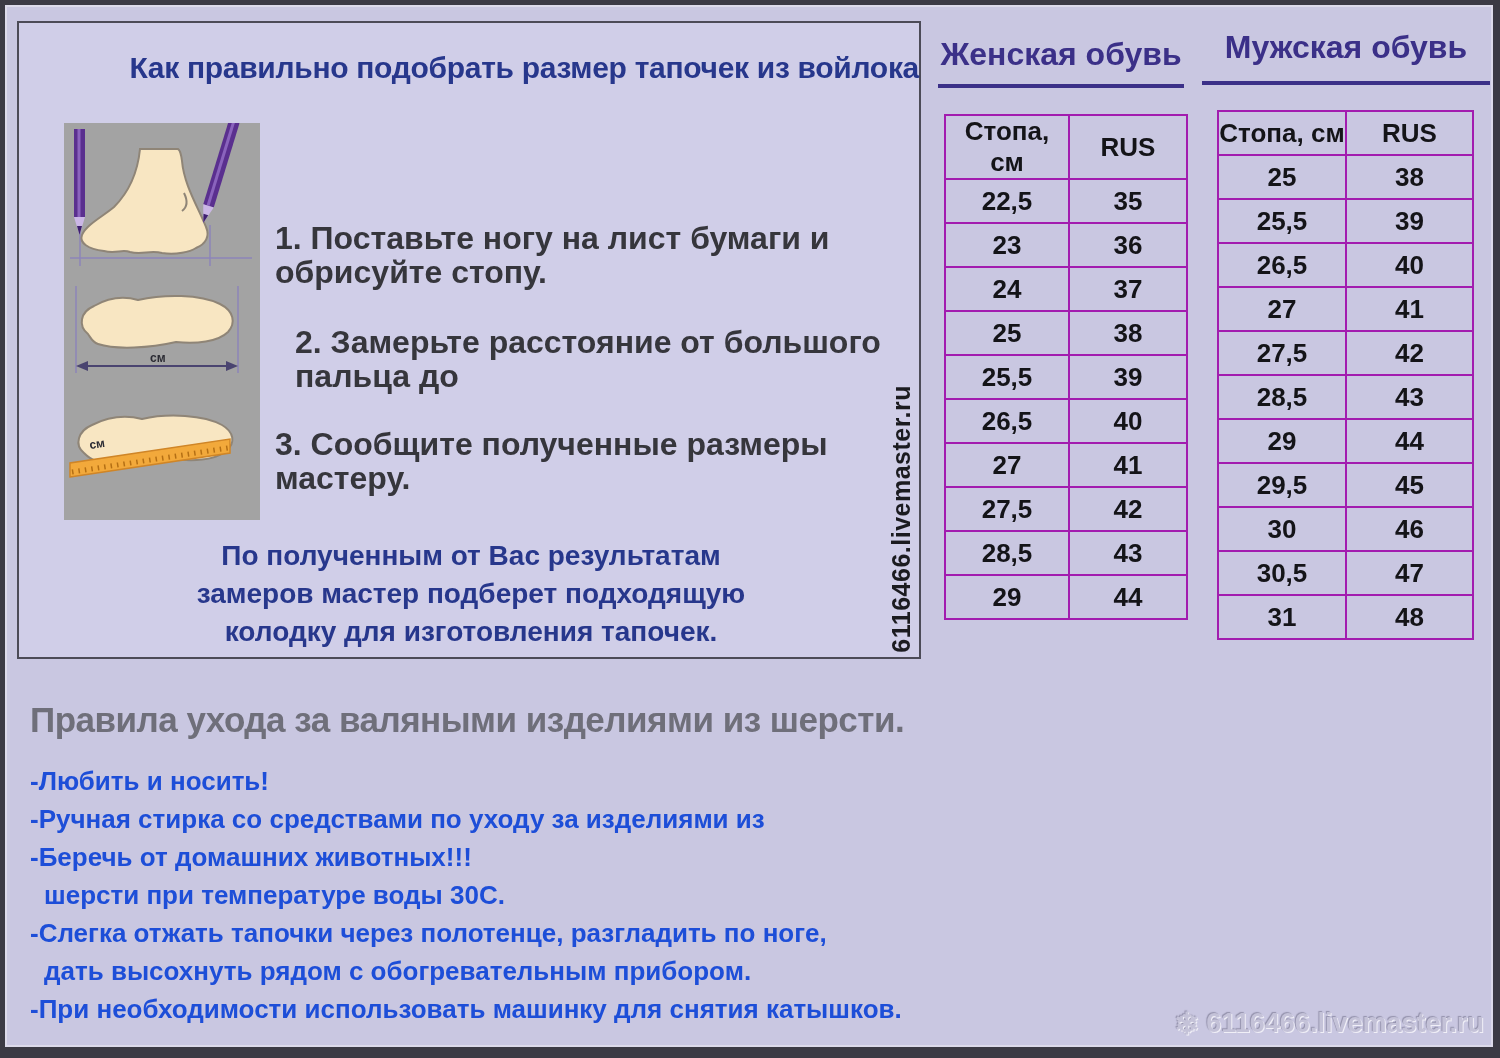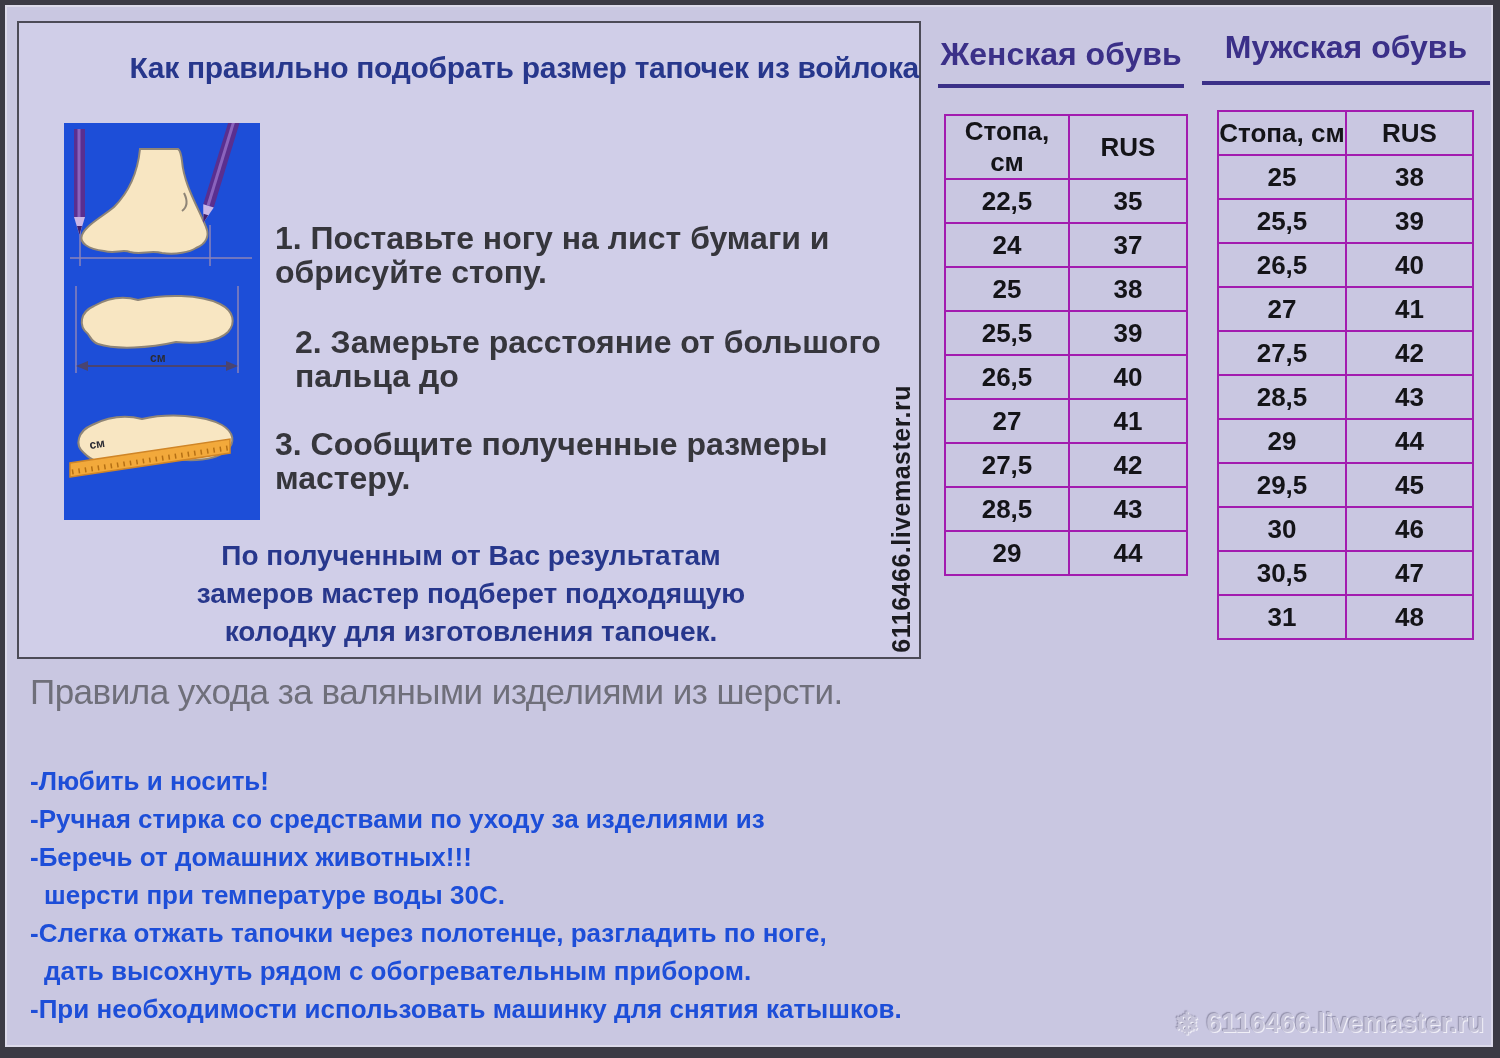--- a/index.html
+++ b/index.html
@@ -8,21 +8,21 @@
     font-family:"Liberation Sans",sans-serif;overflow:hidden;
   }
   .frame{position:absolute;inset:0;border:5px solid #3b3a44;border-right-width:7px;
     border-bottom-width:11px;box-shadow:inset 0 0 0 2px #dcdaea;z-index:10;pointer-events:none;}
 
   
   .guide-panel{position:absolute;left:17px;top:21px;width:904px;height:638px;
     border:2px solid #4c4b57;background:#d0cee8;box-sizing:border-box;}
   .guide-title{position:absolute;left:0;right:0;top:28px;text-align:right;
     font-size:30px;font-weight:bold;color:#27378c;letter-spacing:-0.3px;}
-  .illus-box{position:absolute;left:45px;top:100px;width:196px;height:397px;background:#1d4ed8;}
+  .illus-box{position:absolute;left:45px;top:100px;width:196px;height:397px;background:#a3a3a3;}
   .step{position:absolute;left:256px;font-size:32px;font-weight:bold;color:#36363c;line-height:34px;}
   .step-1{top:198px;} .step-2{top:302px;margin-left:20px;} .step-3{top:404px;}
   .step .cont{margin-left:30px;}
   .guide-summary{position:absolute;left:4px;right:0;top:514px;text-align:center;}
   .guide-summary div{width:620px;margin:0 auto;font-size:28px;font-weight:bold;
     color:#27378c;line-height:38px;}
   .side-watermark{position:absolute;right:3px;bottom:4px;writing-mode:vertical-rl;
     transform:rotate(180deg);font-size:25px;font-weight:bold;color:#1b1b20;letter-spacing:0.5px;}
 
   
@@ -34,21 +34,21 @@
   .title-underline.men{left:1202px;top:81px;width:288px;}
   table.size-table{position:absolute;border-collapse:collapse;}
   table.size-table.women{left:944px;top:114px;}
   table.size-table.men{left:1217px;top:110px;}
   .size-table th,.size-table td{border:2px solid #a21caf;text-align:center;vertical-align:middle;
     font-size:26px;font-weight:700;color:#141418;height:42px;padding:0;}
   .size-table.women col.c1{width:124px;} .size-table.women col.c2{width:118px;}
   .size-table.men col.c1{width:128px;}   .size-table.men col.c2{width:127px;}
 
   
-  .care-heading{position:absolute;left:30px;top:672px;font-size:35px;font-weight:normal;
+  .care-heading{position:absolute;left:30px;top:700px;font-size:35px;font-weight:bold;
     color:#6f6f7a;letter-spacing:-0.5px;text-align:center;}
   .care-list{position:absolute;left:30px;top:762px;font-size:26px;font-weight:bold;
     color:#1d4ed8;line-height:38px;}
   .care-list .cont{padding-left:14px;}
 
   
   .footer-watermark{position:absolute;right:16px;top:1008px;display:flex;align-items:center;gap:7px;
     font-size:27px;font-weight:bold;color:#c4c2d8;
     text-shadow:1px 1px 0 #f0eff7,-1px -1px 1px #9492ac;}
   .footer-watermark .flake{font-size:30px;line-height:1;}
@@ -148,20 +148,24 @@
         <th>Стопа, см</th>
         <th>RUS</th>
       </tr>
     </thead>
     <tbody>
         <tr>
           <td>22,5</td>
           <td>35</td>
         </tr>
         <tr>
+          <td>23</td>
+          <td>36</td>
+        </tr>
+        <tr>
           <td>24</td>
           <td>37</td>
         </tr>
         <tr>
           <td>25</td>
           <td>38</td>
         </tr>
         <tr>
           <td>25,5</td>
           <td>39</td>

